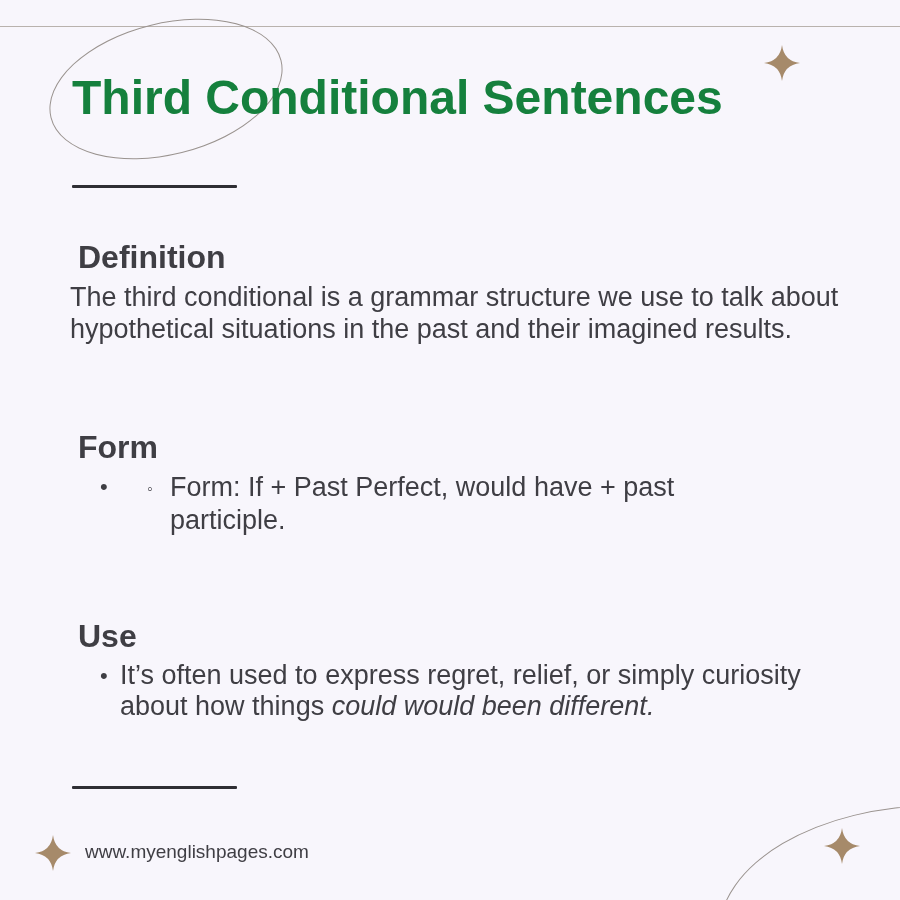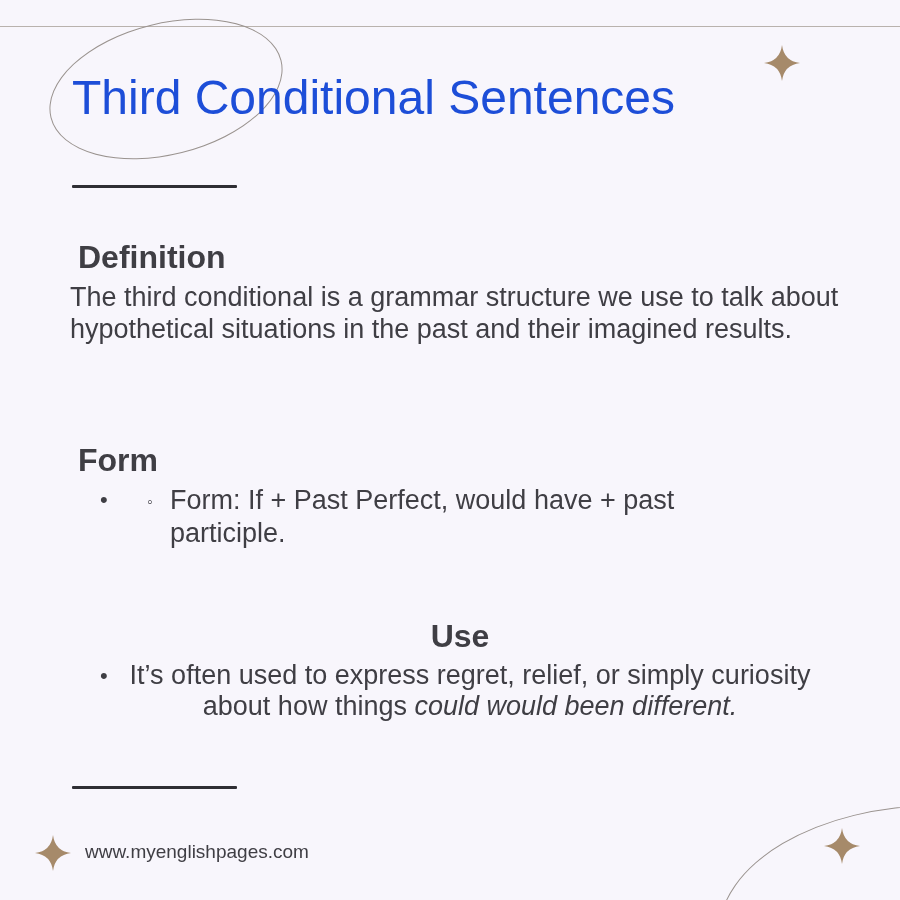--- a/index.html
+++ b/index.html
@@ -33,22 +33,22 @@
       border-radius: 50%;
       transform: rotate(-14deg);
       box-sizing: border-box;
     }
     .page-title {
       position: absolute;
       left: 72px;
       top: 70px;
       margin: 0;
       font-size: 48px;
-      font-weight: normal;
-      color: #1d4ed8;
+      font-weight: bold;
+      color: #15803d;
       letter-spacing: 0px;
       white-space: nowrap;
     }
     .divider {
       position: absolute;
       left: 72px;
       width: 165px;
       height: 3px;
       background: #2f2e34;
       border-radius: 1px;
@@ -144,34 +144,34 @@
     </svg>
 </div>
 
 <div class="divider top"></div>
 
 <section class="section" style="top:233px;">
   <h2 class="section-heading">Definition</h2>
   <p class="definition-text">The third conditional is a grammar structure we use to talk about hypothetical situations in the past and their imagined results.</p>
 </section>
 
-<section class="section" style="top:436px;">
+<section class="section" style="top:423px;">
   <h2 class="section-heading">Form</h2>
   <ul class="bullets">
     <li class="bullet-item">
       <span class="bullet">•</span>
     </li>
     <li class="sub-item">
       <span class="bullet">◦</span>
       <span>Form: If + Past Perfect, would have + past participle.</span>
     </li>
   </ul>
 </section>
 
-<section class="section" style="top:612px;text-align:center;">
+<section class="section" style="top:612px;">
   <h2 class="section-heading">Use</h2>
   <ul class="bullets">
     <li class="bullet-item" style="width:700px;">
       <span class="bullet">•</span>
       <span>It’s often used to express regret, relief, or simply curiosity about how things </span><em>could would been different.</em>
     </li>
   </ul>
 </section>
 
 <div class="divider bottom"></div>

